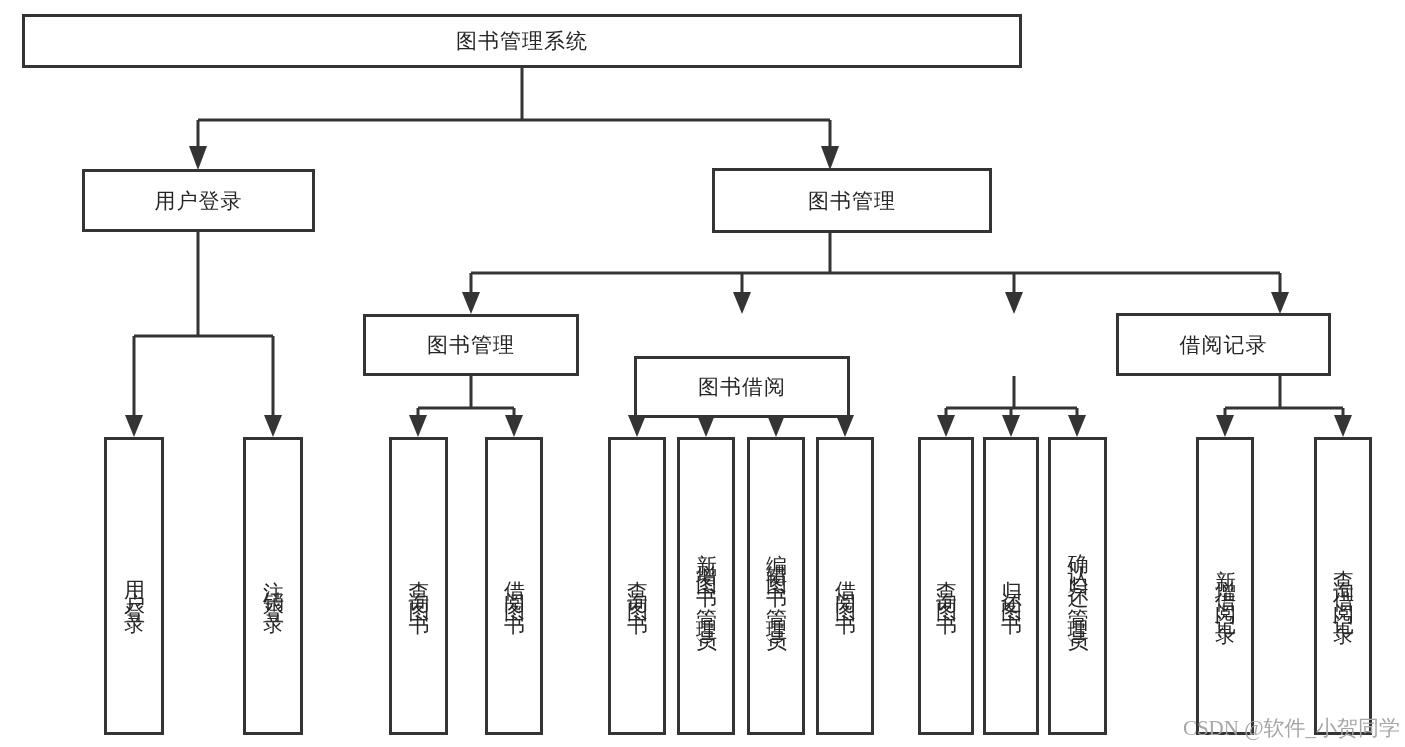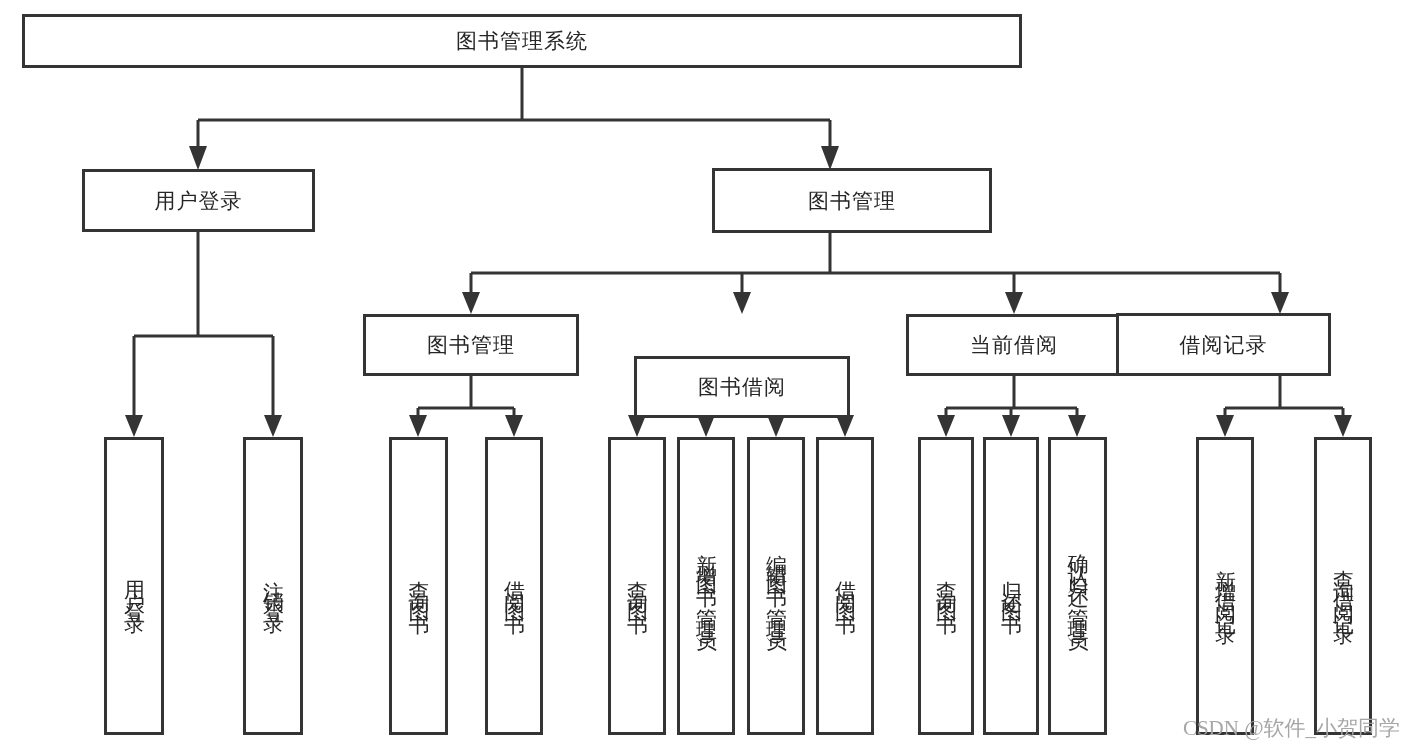--- a/index.html
+++ b/index.html
@@ -78,21 +78,20 @@
       M1216 415 L1234 415 L1225 437 Z  M1334 415 L1352 415 L1343 437 Z"></path>
   </svg>
 
   <div class="node hnode" style="left:22px; top:14px; width:1000px; height:54px;">图书管理系统</div>
 
   <div class="node hnode" style="left:82px; top:169px; width:233px; height:63px;">用户登录</div>
   <div class="node hnode" style="left:712px; top:168px; width:280px; height:65px;">图书管理</div>
 
   <div class="node hnode" style="left:363px; top:314px; width:216px; height:62px;">图书管理</div>
   <div class="node hnode" style="left:634px; top:314px; width:216px; height:62px;margin-top:42px;">图书借阅</div>
-  <div class="node hnode" style="left:906px; top:314px; width:216px; height:62px;">当前借阅</div>
   <div class="node hnode" style="left:1116px; top:313px; width:215px; height:63px;">借阅记录</div>
 
   <div class="node vnode" style="left:104px; top:437px; width:60px; height:298px;">
     <span class="vlabel">用户登录</span>
   </div>
   <div class="node vnode" style="left:243px; top:437px; width:60px; height:298px;">
     <span class="vlabel">注销登录</span>
   </div>
 
   <div class="node vnode" style="left:389px; top:437px; width:59px; height:298px;">

